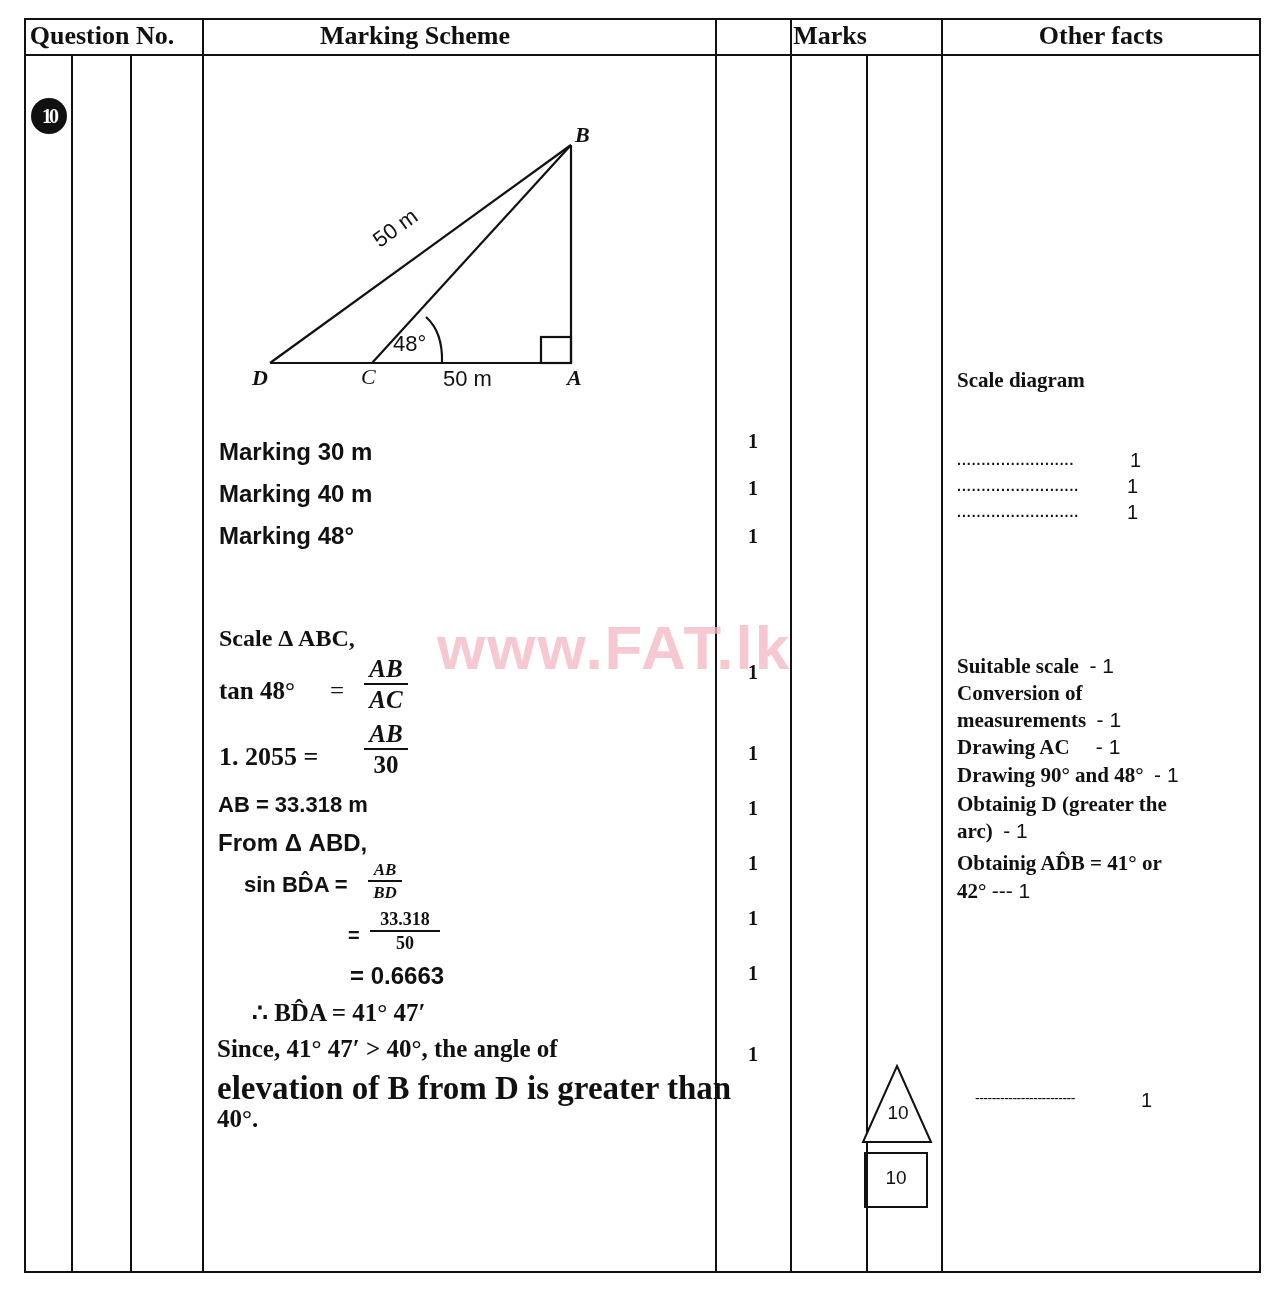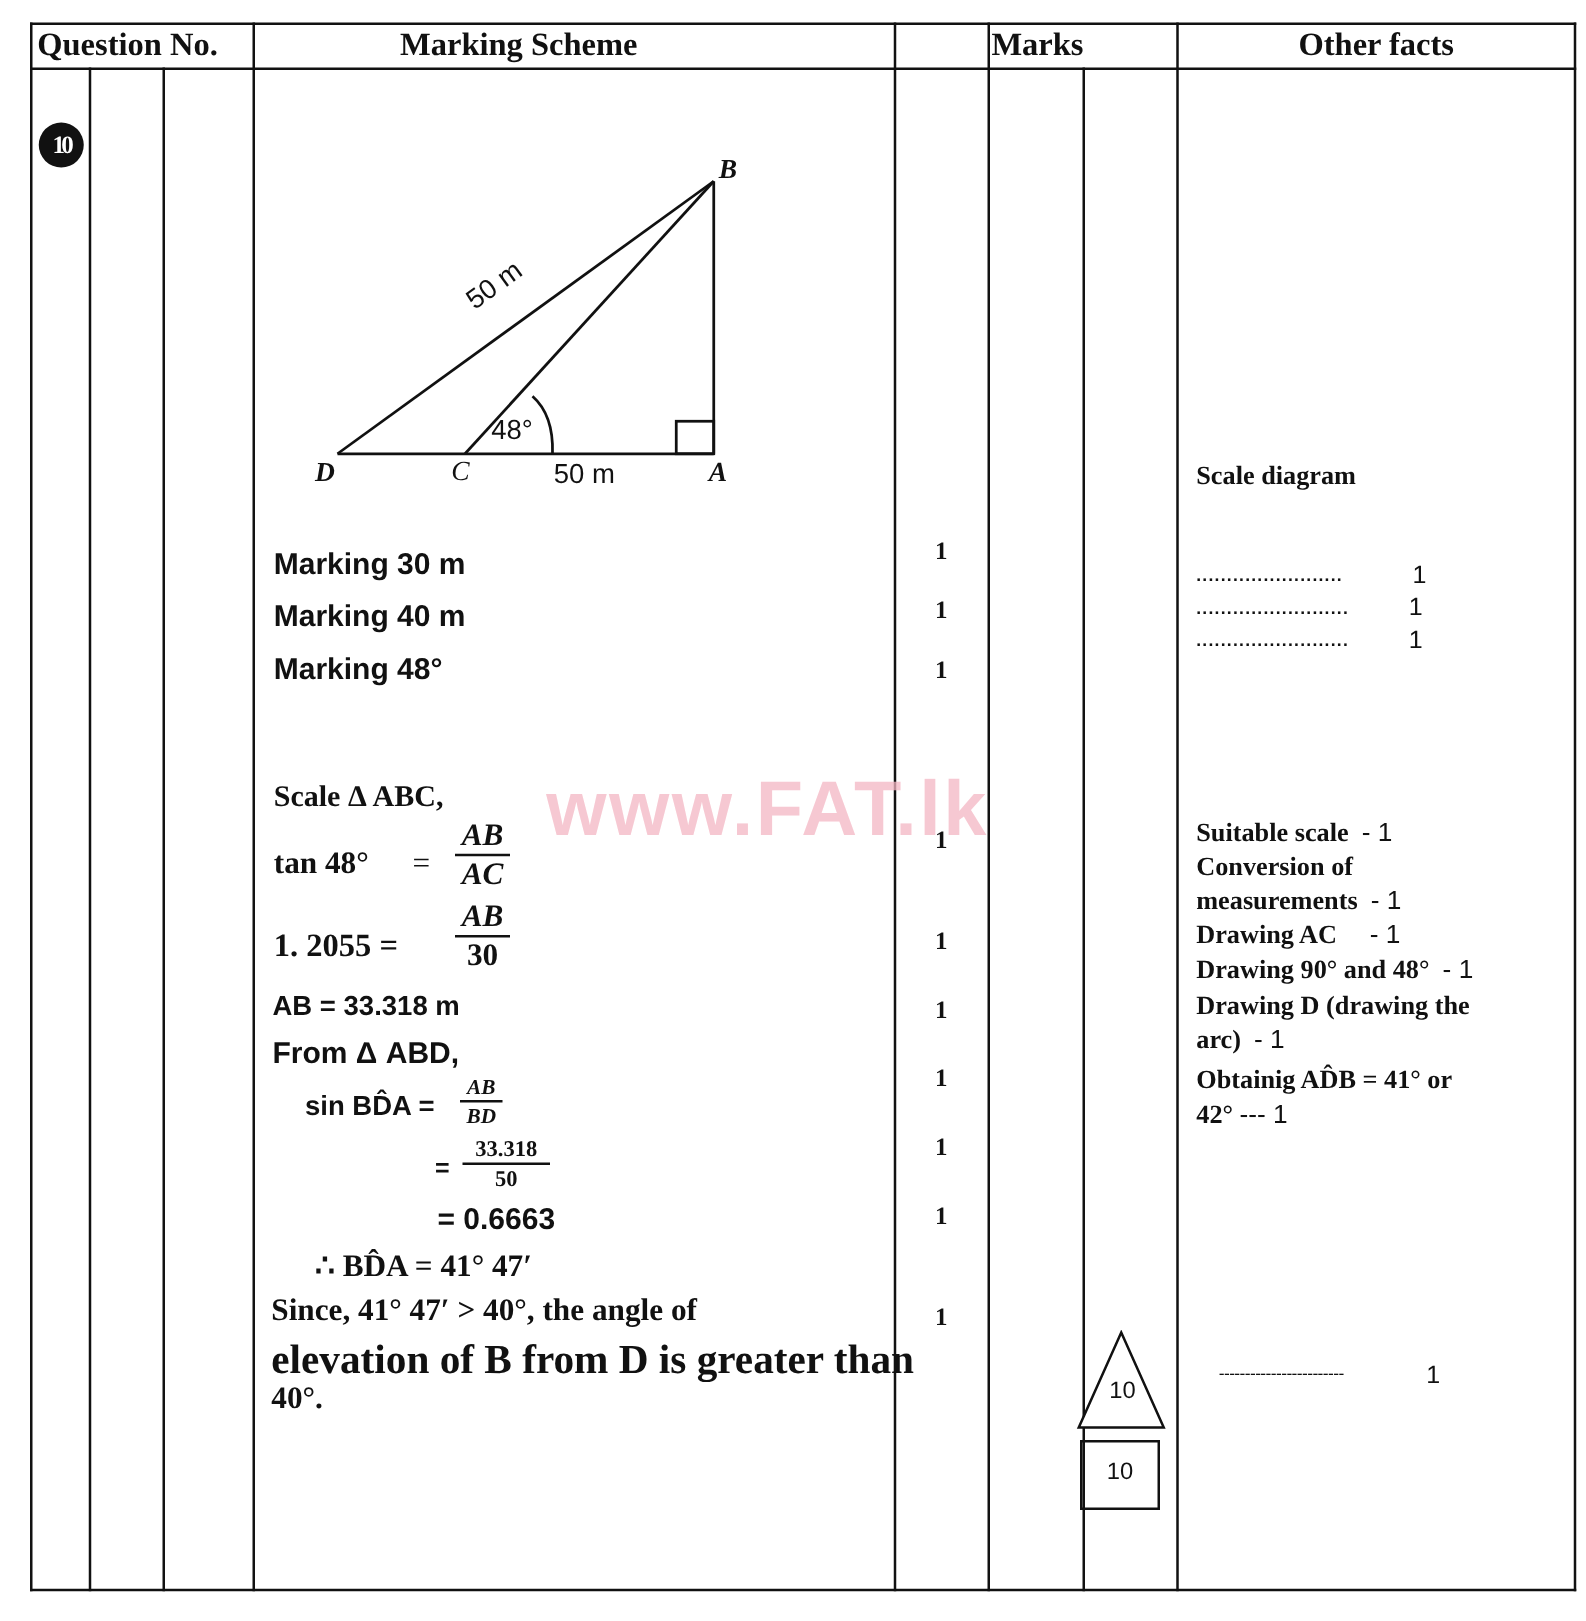--- a/index.html
+++ b/index.html
@@ -137,19 +137,19 @@
 <div class="dots" style="top:478px;">.........................</div>
 <div class="one" style="left:1127px;top:475px;">1</div>
 <div class="dots" style="top:504px;">.........................</div>
 <div class="one" style="left:1127px;top:501px;">1</div>
 
 <div class="of" style="top:654px;"><span>Suitable scale</span>&nbsp;&nbsp;<span class="n">- 1</span></div>
 <div class="of" style="top:681px;"><span>Conversion of</span></div>
 <div class="of" style="top:708px;"><span>measurements</span>&nbsp;&nbsp;<span class="n">- 1</span></div>
 <div class="of" style="top:735px;"><span>Drawing AC</span>&nbsp;&nbsp;&nbsp;&nbsp;&nbsp;<span class="n">- 1</span></div>
 <div class="of" style="top:763px;"><span>Drawing 90° and 48°</span>&nbsp;&nbsp;<span class="n">- 1</span></div>
-<div class="of" style="top:792px;"><span>Drawing D (drawing the</span></div>
+<div class="of" style="top:792px;"><span>Obtainig D (greater the</span></div>
 <div class="of" style="top:819px;"><span>arc)</span>&nbsp;&nbsp;<span class="n">- 1</span></div>
 <div class="of" style="top:851px;"><span>Obtainig AD̂B = 41° or</span></div>
 <div class="of" style="top:879px;"><span>42°</span>&nbsp;<span class="n">--- 1</span></div>
 
 <div class="abs sans" style="left:975px;top:1090px;font-size:14px;letter-spacing:-0.5px;">------------------------</div>
 <div class="one" style="left:1141px;top:1089px;">1</div>
 
 </body></html>

